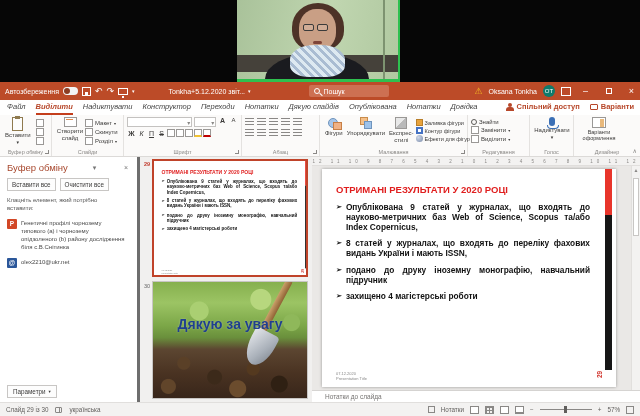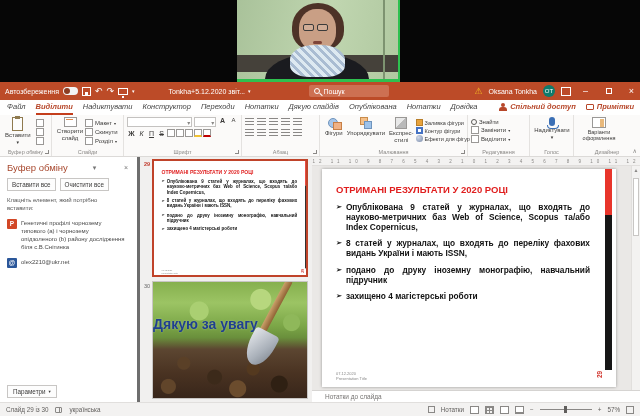--- a/index.html
+++ b/index.html
@@ -53,21 +53,21 @@
             display:flex; align-items:center; justify-content:center; }
   .ribopt { width:10px; height:9px; border:1px solid #fff; position:relative; }
   .winbtn { width:17px; height:18px; display:flex; align-items:center; justify-content:center; font-size:9px; }
   .ic-max { width:6px; height:6px; border:1px solid #fff; }
 
   
   #menubar { height:15px; background:#fff; display:flex; align-items:flex-start; gap:10px;
              padding:2px 6px 0 7px; font-size:7.5px; color:#444; flex:none; }
   .mtab { padding-bottom:2px; white-space:nowrap;font-style:italic; }
   .mtab.active { color:#B7472A; font-weight:bold; border-bottom:2px solid #C43E1C; }
-  .menu-right { margin-left:auto; display:flex; gap:10px; color:#B7472A; font-weight:bold; align-items:center;font-style:italic; }
+  .menu-right { margin-left:auto; display:flex; gap:10px; color:#B7472A; font-weight:bold; align-items:center; }
   .share-ic { width:8px; height:8px; border-radius:50% 50% 0 0; position:relative; display:inline-block; }
   .share-ic::before { content:""; position:absolute; left:2px; top:0; width:4px; height:4px; border-radius:50%; background:#B7472A; }
   .share-ic::after { content:""; position:absolute; left:0; top:4px; width:8px; height:4px; border-radius:3px 3px 0 0; background:#B7472A; }
   .cmt-ic { width:8px; height:6px; border:1px solid #B7472A; border-radius:1px; display:inline-block; }
 
   
   #ribbon { height:42px; background:#FBFAF9; border-bottom:1px solid #DCDAD8; display:flex;
             font-size:6px; color:#3b3a39; flex:none; position:relative; }
   .rgroup { position:relative; border-right:1px solid #E4E2E0; padding:2px 3px 9px 3px;
             display:flex; align-items:flex-start; flex:none; }
@@ -173,21 +173,21 @@
                  radial-gradient(circle at 10% 90%, #61452a 0 7px, transparent 8px),
                  radial-gradient(circle at 55% 92%, #6b4c2d 0 8px, transparent 9px),
                  radial-gradient(circle at 30% 25%, #aacf72 0 9px, transparent 10px),
                  radial-gradient(circle at 70% 15%, #b7d77e 0 10px, transparent 11px),
                  radial-gradient(circle at 90% 35%, #8fb85a 0 8px, transparent 9px); }
   .shovel-handle { position:absolute; right:28px; top:-6px; width:7px; height:62px;
                    background:linear-gradient(90deg,#caa06a,#8f6134); transform:rotate(28deg); border-radius:3px; }
   .shovel-blade { position:absolute; right:34px; top:48px; width:26px; height:36px;
                   background:linear-gradient(115deg,#e4e7eb 0%,#aab1ba 60%,#7d848d 100%);
                   transform:rotate(28deg); border-radius:4px 4px 50% 50% / 4px 4px 70% 70%; }
-  .thanks { position:absolute; left:0; top:34px; width:100%; text-align:left; color:#1F3F8F;
+  .thanks { position:absolute; left:0; top:34px; width:100%; text-align:center; color:#1F3F8F;
             font-weight:bold; font-size:14px; text-shadow:0 0 2px rgba(255,255,255,.35); }
 
   
   #statusbar { height:14px; background:#F3F2F1; border-top:1px solid #E1DFDD; display:flex; align-items:center;
                gap:7px; padding:0 6px; font-size:6.3px; color:#605E5C; flex:none; }
   .book-ic { width:7px; height:6px; border:1px solid #8A8886; border-radius:1px; position:relative; }
   .book-ic::after { content:""; position:absolute; left:3px; top:0; width:1px; height:100%; background:#8A8886; }
   .sb-right { margin-left:auto; display:flex; align-items:center; gap:6px; }
   .notes-ic { width:7px; height:7px; border:1px solid #8A8886; position:relative; }
   .view-ic { width:9px; height:8px; border:1px solid #8A8886; background:#fff; position:relative; }
@@ -263,21 +263,21 @@
       <span class="mtab">Опублікована</span>
       <span class="mtab">Нотатки</span>
       <span class="mtab">Довідка</span>
       <span class="menu-right">
         <span style="display:flex;gap:3px;align-items:center;">
           <span class="share-ic"></span>
           <span>Спільний доступ</span>
         </span>
         <span style="display:flex;gap:3px;align-items:center;">
           <span class="cmt-ic"></span>
-          <span>Примітки</span>
+          <span>Варіанти</span>
         </span>
       </span>
     </div>
 
     <div id="ribbon">
 
       <div class="rgroup" style="width:52px;">
         <div class="bigbtn">
           <span class="ic-paste"></span>
           <span>Вставити</span>

